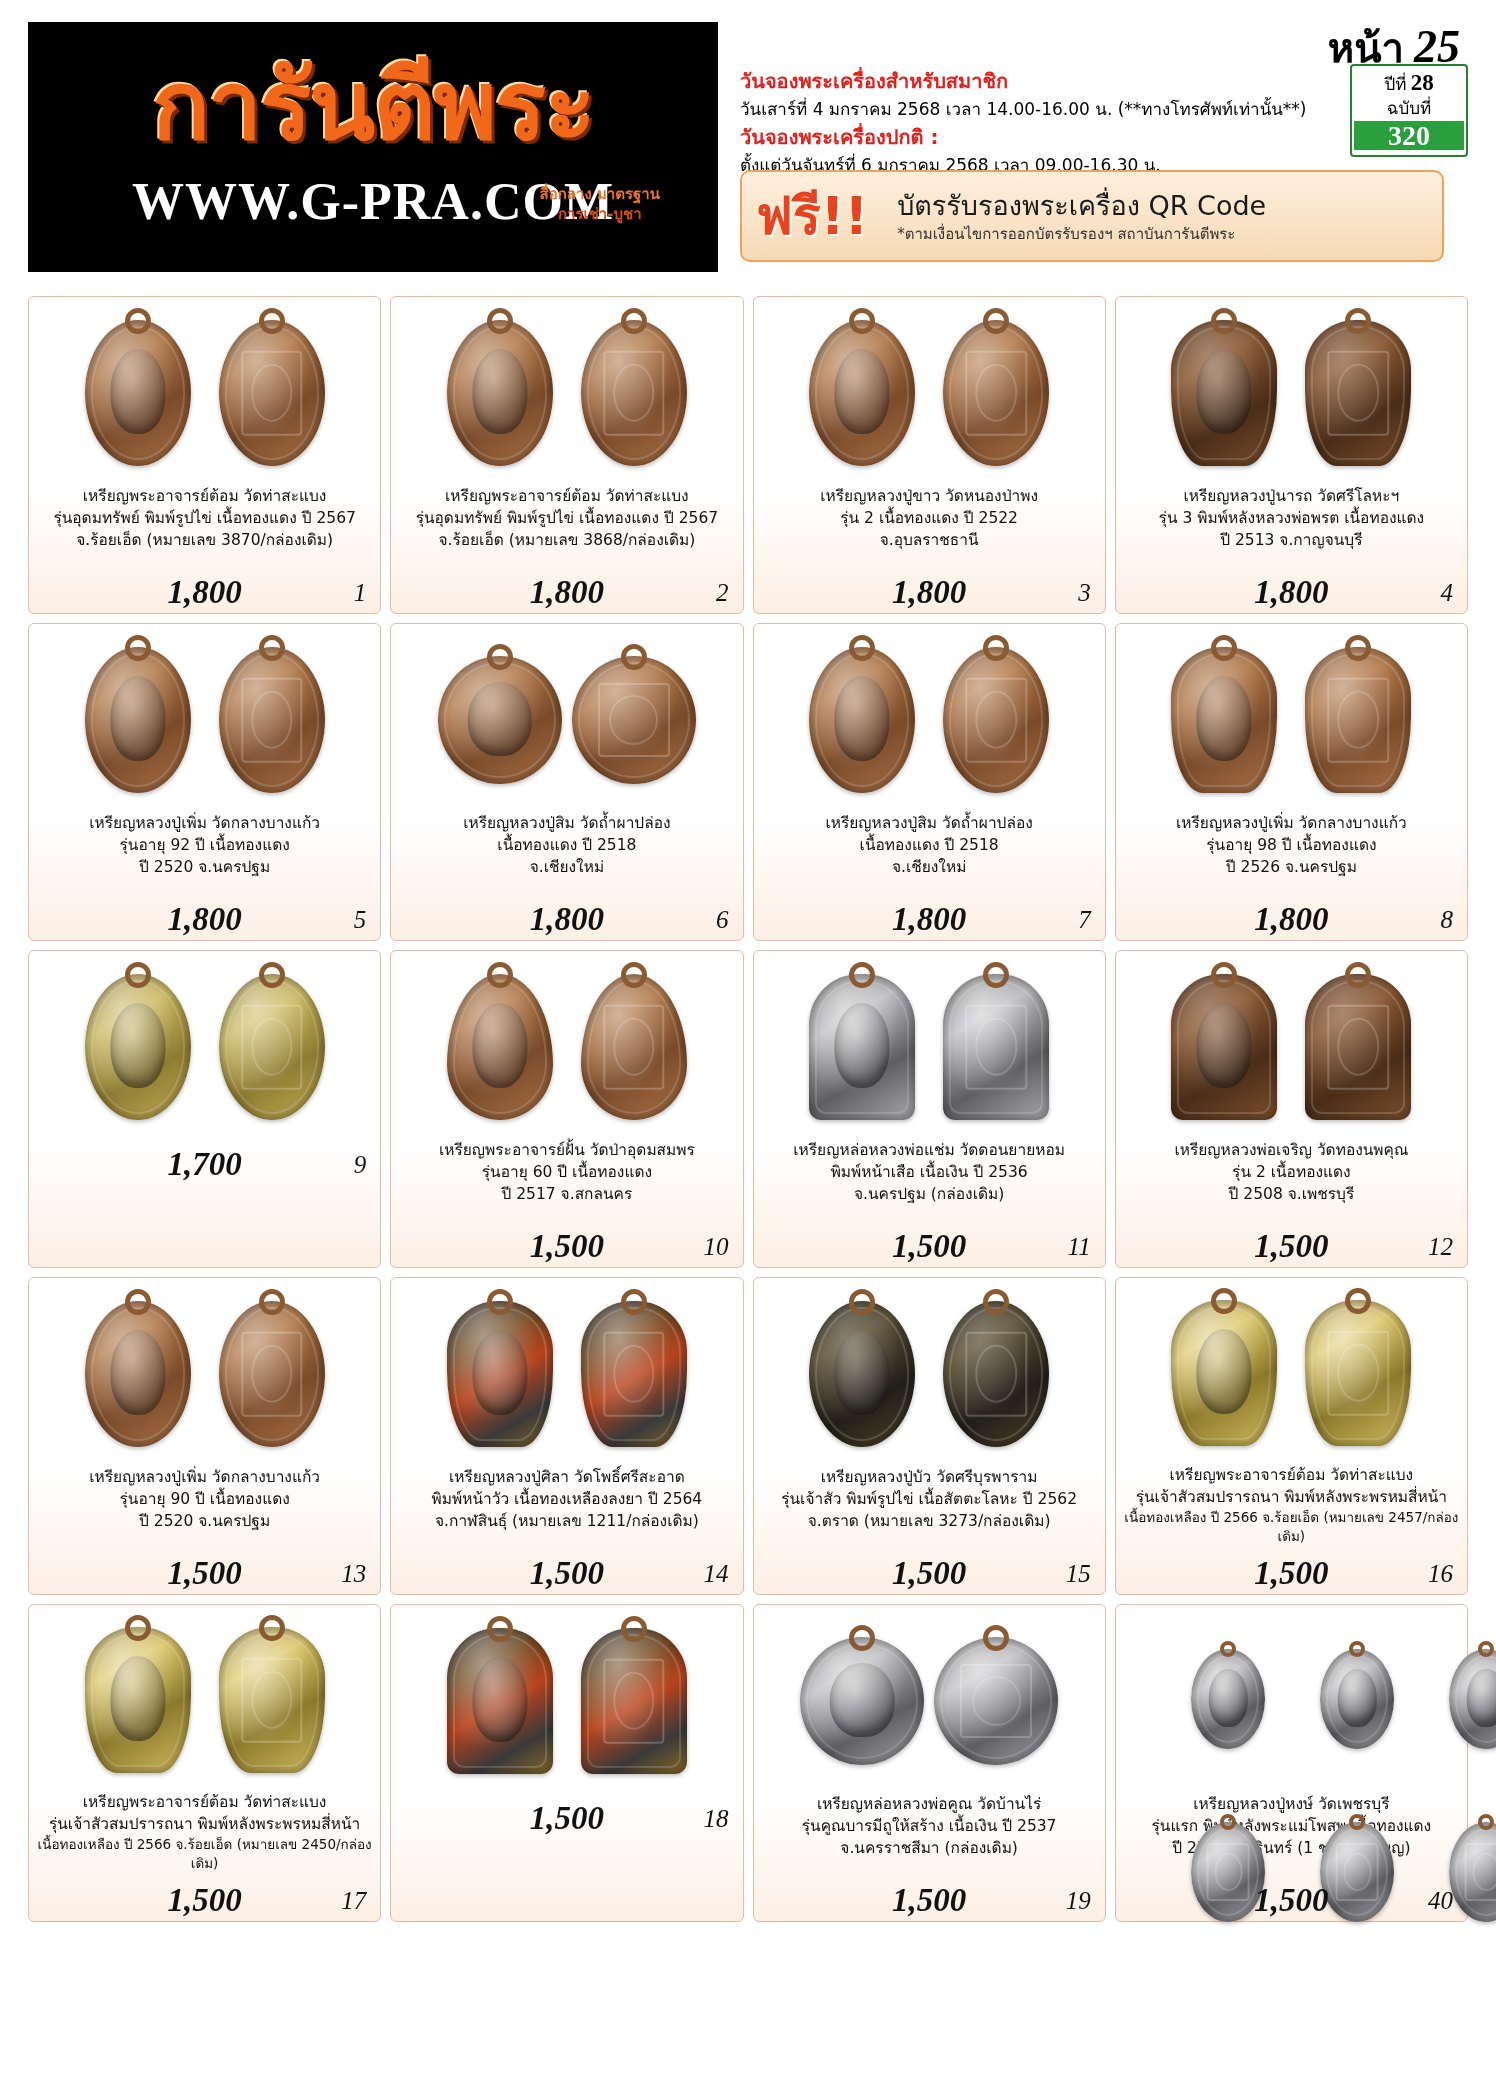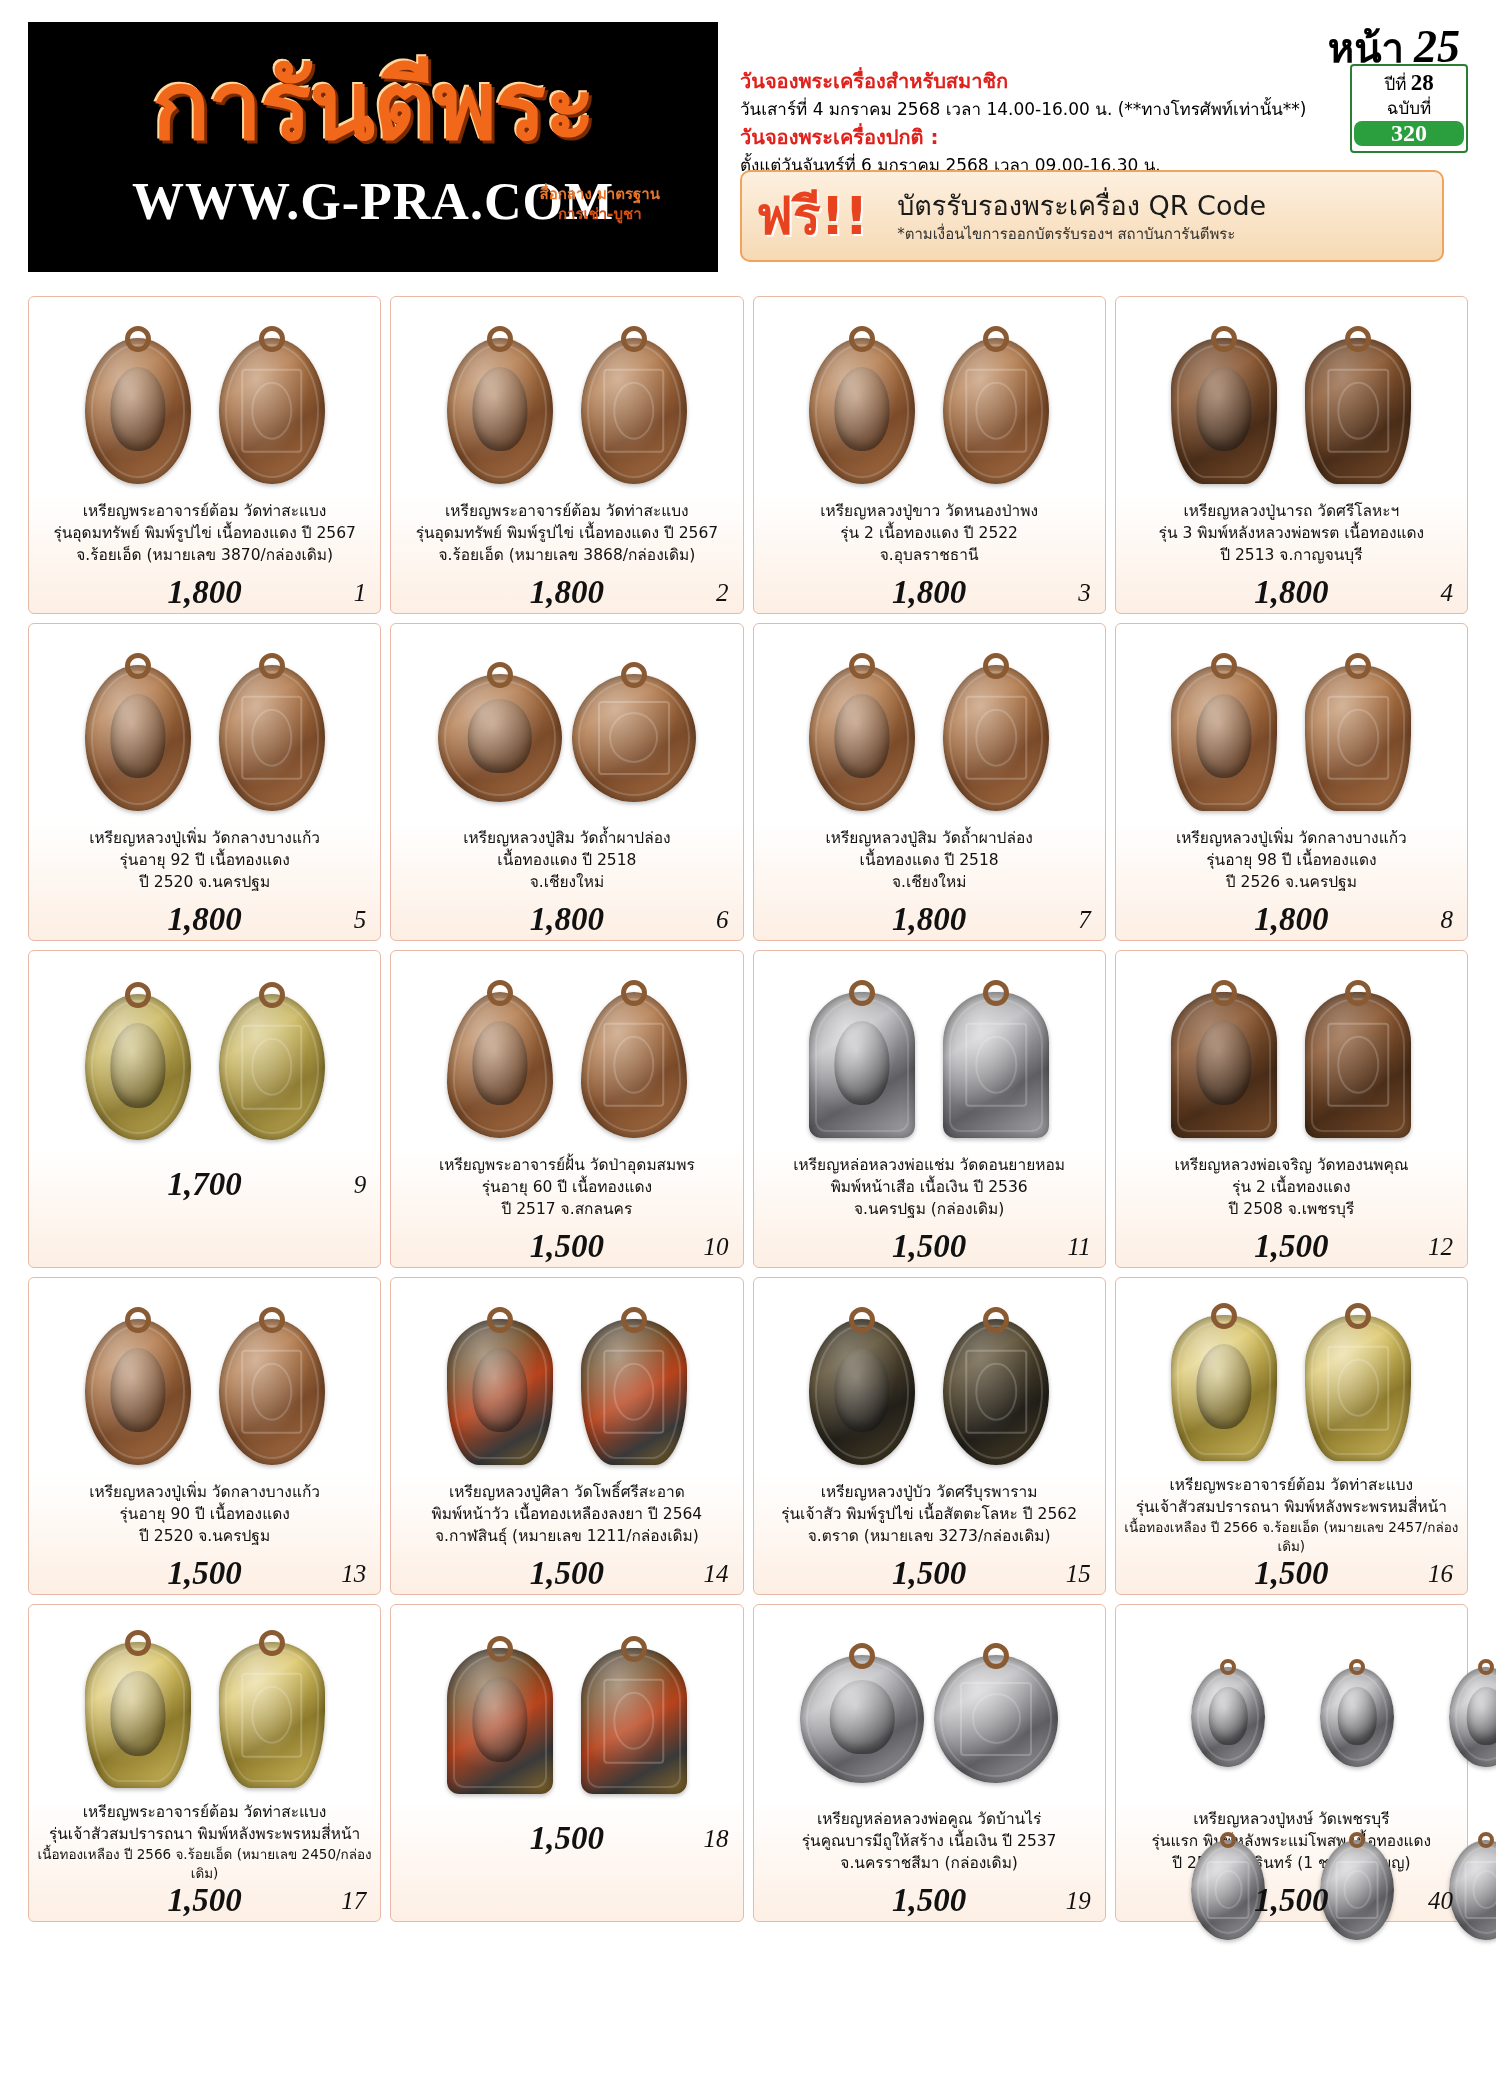--- a/index.html
+++ b/index.html
@@ -93,25 +93,25 @@
     text-align: center;
     border: 2px solid #2b7f35;
     border-radius: 4px;
     background: #ffffff;
     padding: 3px 2px 5px 2px;
   }
   .issue-box .ln { font-size: 17px; color:#000; line-height:1.25;font-family:Liberation Serif, serif; }
   .issue-box .ln b { font-size: 23px; }
   .issue-box .bignum {
     font-family: "Liberation Serif", serif;
-    font-size: 24px;
+    font-size: 28px;
     font-weight: bold;
     color: #ffffff;
     background: #2b9e3e;
-    border-radius: 8px;
+    border-radius: 0;
     display:block;
     line-height: 1.05;
     margin-top: 2px;
   }
 
   .meet-info { padding-top: 44px; width: 620px; }
   .meet-line-title {
     color: #e0201b;
     font-size: 20px;
     font-weight: bold;
@@ -154,21 +154,21 @@
     grid-template-columns: repeat(4, 1fr);
     gap: 9px;
     margin-top: 6px;
   }
   .card {
     border: 1px solid #e7b9a6;
     border-radius: 6px;
     background: linear-gradient(#ffffff 62%, #fdefe4 100%);
     height: 318px;
     position: relative;
-    padding: 20px 6px 2px 6px;
+    padding: 0 6px 2px 6px;
     display: flex;
     flex-direction: column;
     align-items: center;
   }
   .amulets {
     height: 186px;
     width: 100%;
     display: flex;
     align-items: center;
     justify-content: center;

